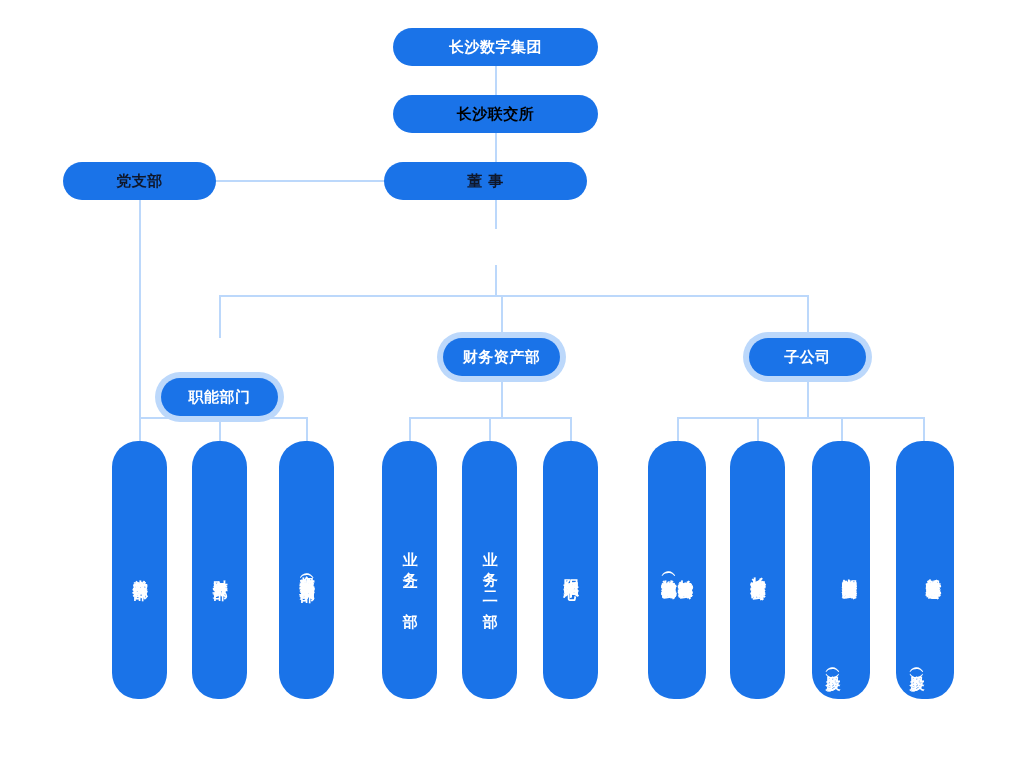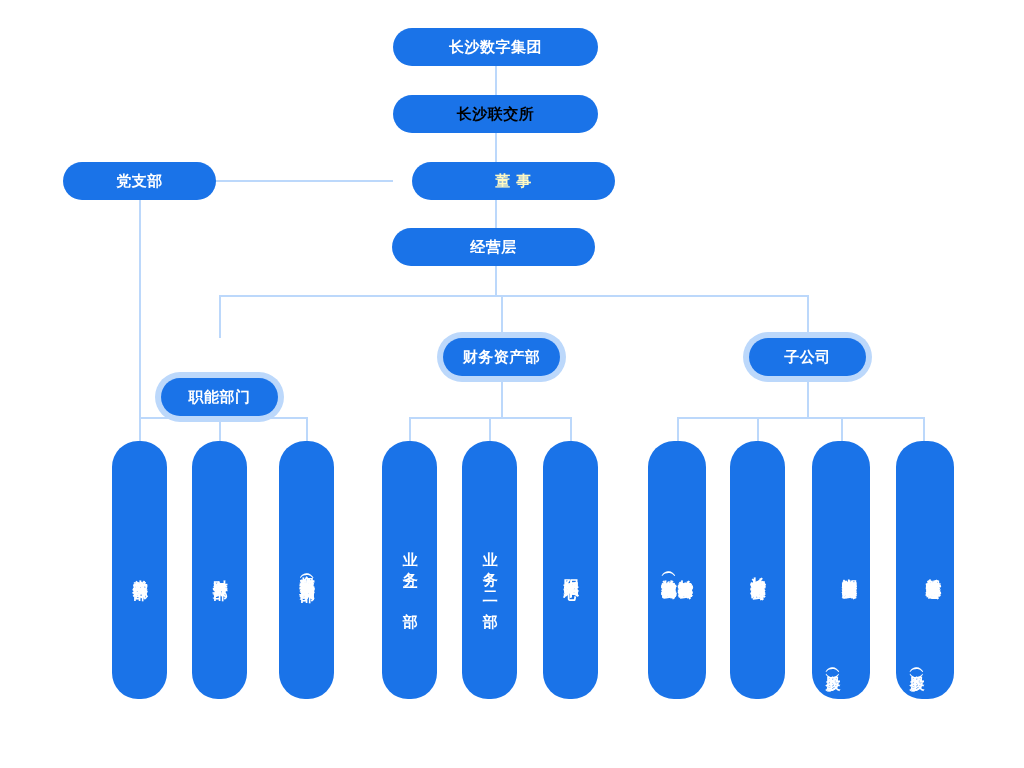--- a/index.html
+++ b/index.html
@@ -129,25 +129,24 @@
   <div class="line h" style="left: 677px; top: 417px; width: 248px; background: rgb(188, 216, 251);"></div>
   <div class="line v" style="left: 677px; top: 417px; height: 26px; background: rgb(188, 216, 251);"></div>
   <div class="line v" style="left: 757px; top: 417px; height: 26px; background: rgb(188, 216, 251);"></div>
   <div class="line v" style="left: 841px; top: 417px; height: 26px; background: rgb(188, 216, 251);"></div>
   <div class="line v" style="left: 923px; top: 417px; height: 26px; background: rgb(188, 216, 251);"></div>
 
   <div class="node h-pill" style="left: 393px; top: 28px; width: 205px; background: rgb(26, 115, 232); color: rgb(255, 255, 255);">长沙数字集团</div>
 
   <div class="node h-pill" style="left: 393px; top: 95px; width: 205px; background: rgb(26, 115, 232); color: #000000;">长沙联交所</div>
 
-  <div class="node h-pill" style="left: 63px; top: 162px; width: 153px; background: rgb(26, 115, 232); color: #ffffff;">党支部</div>
+  <div class="node h-pill" style="left: 63px; top: 162px; width: 153px; background: rgb(26, 115, 232); color: #0f172a;">党支部</div>
 
-  <div class="node h-pill" style="left: 412px; top: 162px; width: 203px; background: rgb(26, 115, 232); color: #fef9c3;">董  事</div>
+  <div class="node h-pill" style="left: 384px; top: 162px; width: 203px; background: rgb(26, 115, 232); color: #0f172a;">董  事</div>
 
-  <div class="node h-pill" style="left: 392px; top: 228px; width: 203px; background: rgb(26, 115, 232); color: rgb(255, 255, 255);">经营层</div>
 
   <div class="node halo" style="left: 161px; top: 338px; width: 117px; background: rgb(26, 115, 232); color: rgb(255, 255, 255); box-shadow: rgb(188, 216, 251) 0px 0px 0px 6px; margin-top: 40px;">职能部门</div>
 
   <div class="node halo" style="left: 443px; top: 338px; width: 117px; background: rgb(26, 115, 232); color: rgb(255, 255, 255); box-shadow: rgb(188, 216, 251) 0px 0px 0px 6px;">财务资产部</div>
 
   <div class="node halo" style="left: 749px; top: 338px; width: 117px; background: rgb(26, 115, 232); color: #ffffff; box-shadow: rgb(188, 216, 251) 0px 0px 0px 6px;">子公司</div>
 
   <div class="node v-box" style="left: 112px; top: 441px; background: rgb(26, 115, 232); color: rgb(255, 255, 255);">
     <span class="vtext">党群综合部</span>
   </div>

